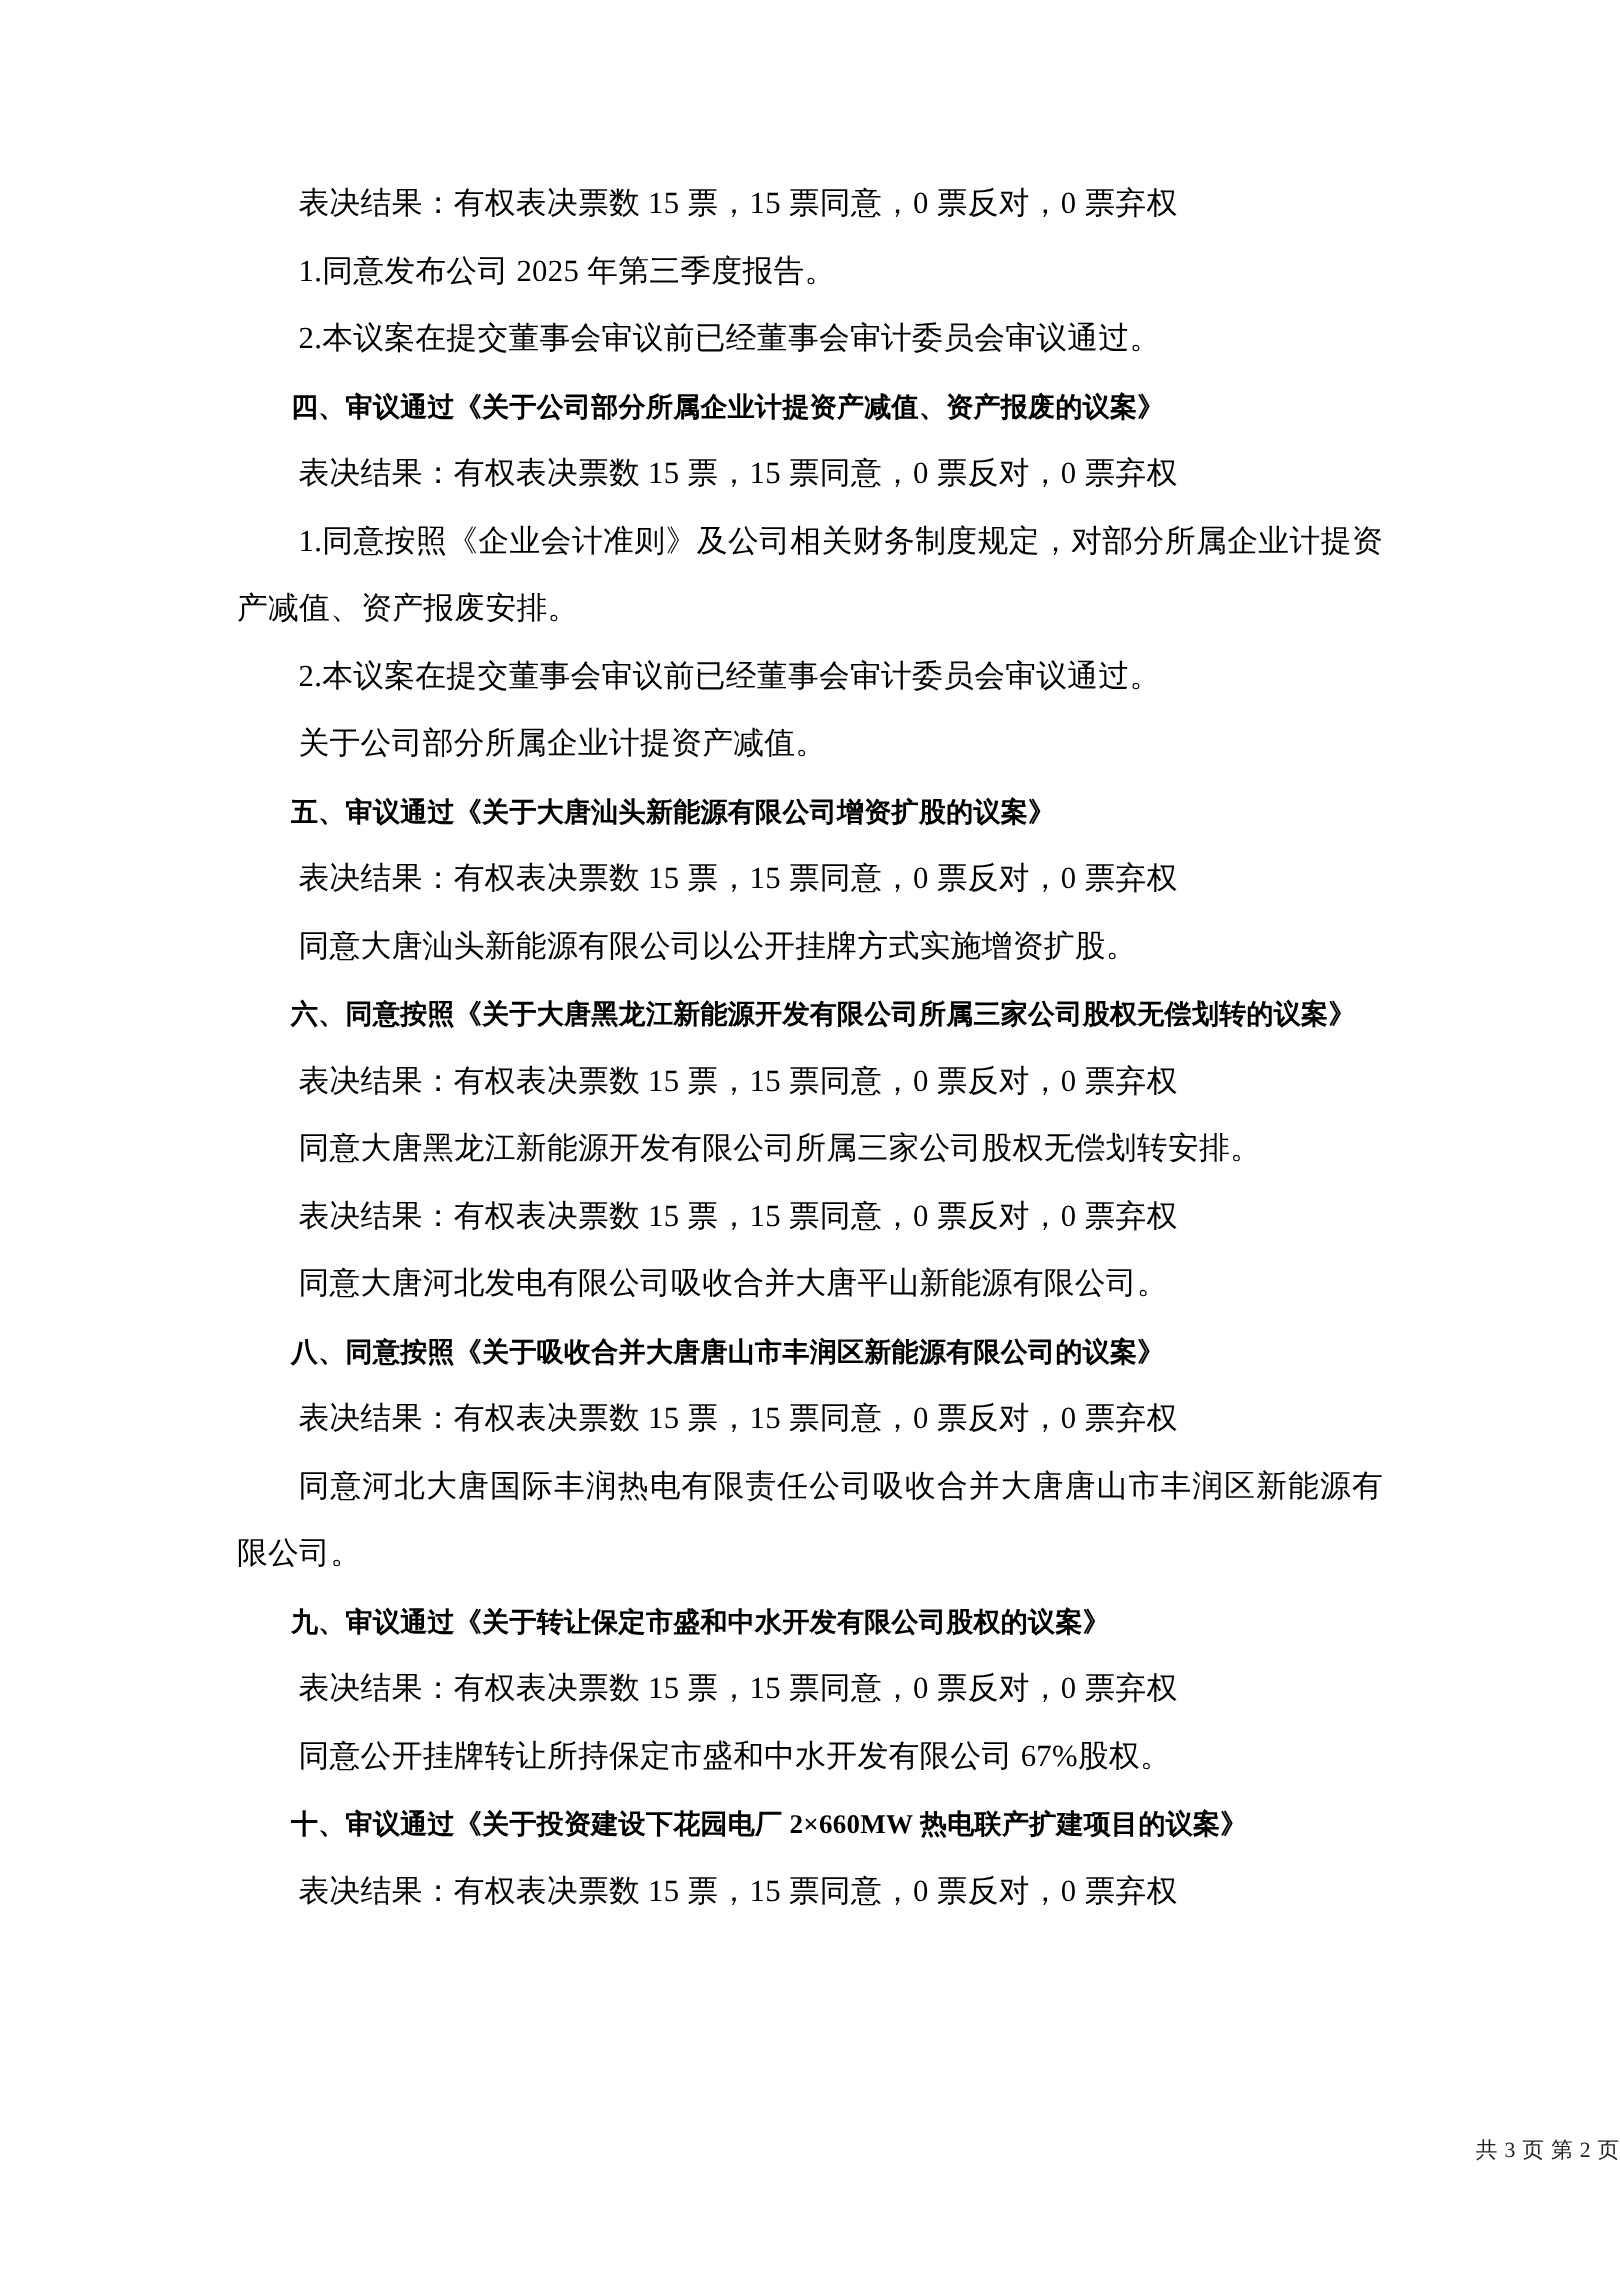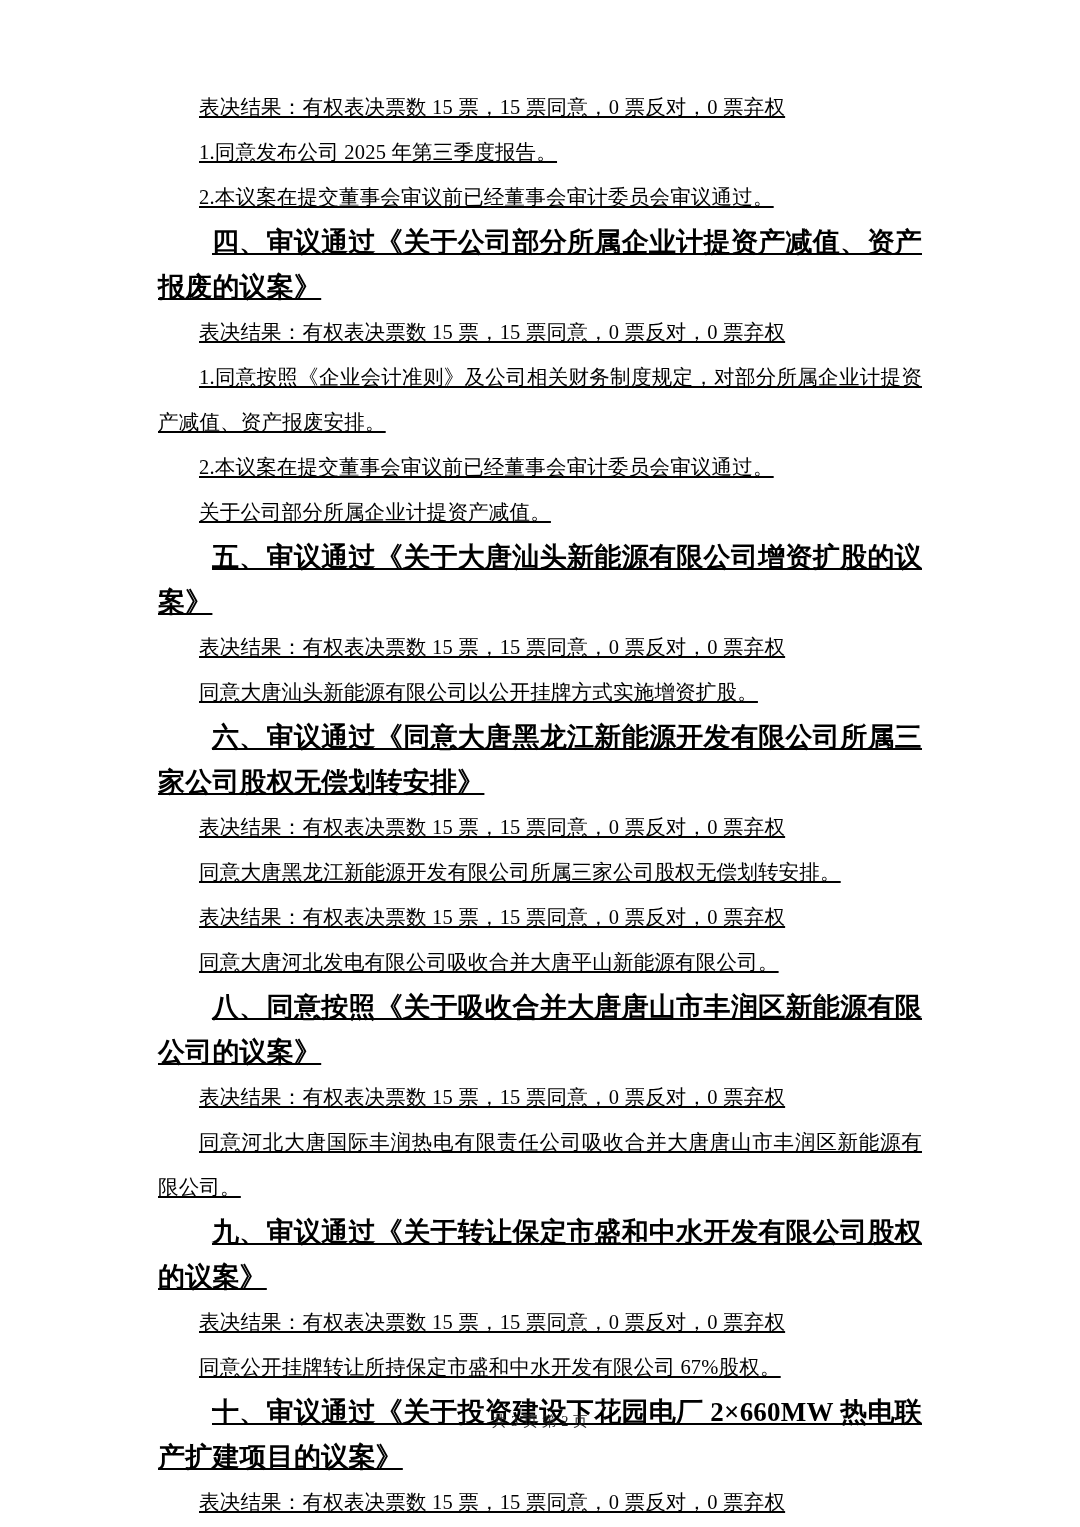--- a/index.html
+++ b/index.html
@@ -7,48 +7,47 @@
     padding: 0;
     background: #ffffff;
   }
   .page {
     position: relative;
     width: 1080px;
     height: 1527px;
     background: #ffffff;
     margin: 0 auto;
     box-sizing: border-box;
-    padding: 85px 158px 0 158px;
+    padding: 114px 158px 0 158px;
     font-family: "Liberation Serif", "DejaVu Serif", serif;
     color: #000000;
-    text-decoration: underline;
   }
   .body-text {
     font-size: 20.5px;
     line-height: 45px;
     text-align: justify;
     letter-spacing: 0.2px;
   }
   .para {
     margin: 0;
     text-indent: 2em;
   }
   .heading {
     margin: 0;
     font-weight: bold;
     text-indent: 2em;
-    font-size: 27px;
+    font-size: 18px;
     line-height: 45px;
   }
   .footer {
     position: absolute;
     left: 0;
     right: 0;
-    bottom: 96px;
-    text-align: center;
+    bottom: 84px;
+    text-align: right;
     font-size: 14.5px;
     color: #222222;
     font-family: "Liberation Serif", "DejaVu Serif", serif;
     letter-spacing: 0.5px;
   }
 </style>
 </head>
 <body>
 
 <div class="page">
@@ -61,21 +60,21 @@
     <p class="heading">四、审议通过《关于公司部分所属企业计提资产减值、资产报废的议案》</p>
     <p class="para">表决结果：有权表决票数 15 票，15 票同意，0 票反对，0 票弃权</p>
     <p class="para">1.同意按照《企业会计准则》及公司相关财务制度规定，对部分所属企业计提资产减值、资产报废安排。</p>
     <p class="para">2.本议案在提交董事会审议前已经董事会审计委员会审议通过。</p>
     <p class="para">关于公司部分所属企业计提资产减值。</p>
 
     <p class="heading">五、审议通过《关于大唐汕头新能源有限公司增资扩股的议案》</p>
     <p class="para">表决结果：有权表决票数 15 票，15 票同意，0 票反对，0 票弃权</p>
     <p class="para">同意大唐汕头新能源有限公司以公开挂牌方式实施增资扩股。</p>
 
-    <p class="heading">六、审议通过《同意大唐黑龙江新能源开发有限公司所属三家公司股权无偿划转安排》</p>
+    <p class="heading">六、同意按照《关于大唐黑龙江新能源开发有限公司所属三家公司股权无偿划转的议案》</p>
     <p class="para">表决结果：有权表决票数 15 票，15 票同意，0 票反对，0 票弃权</p>
     <p class="para">同意大唐黑龙江新能源开发有限公司所属三家公司股权无偿划转安排。</p>
 
     <p class="para">表决结果：有权表决票数 15 票，15 票同意，0 票反对，0 票弃权</p>
     <p class="para">同意大唐河北发电有限公司吸收合并大唐平山新能源有限公司。</p>
 
     <p class="heading">八、同意按照《关于吸收合并大唐唐山市丰润区新能源有限公司的议案》</p>
     <p class="para">表决结果：有权表决票数 15 票，15 票同意，0 票反对，0 票弃权</p>
     <p class="para">同意河北大唐国际丰润热电有限责任公司吸收合并大唐唐山市丰润区新能源有限公司。</p>
 

